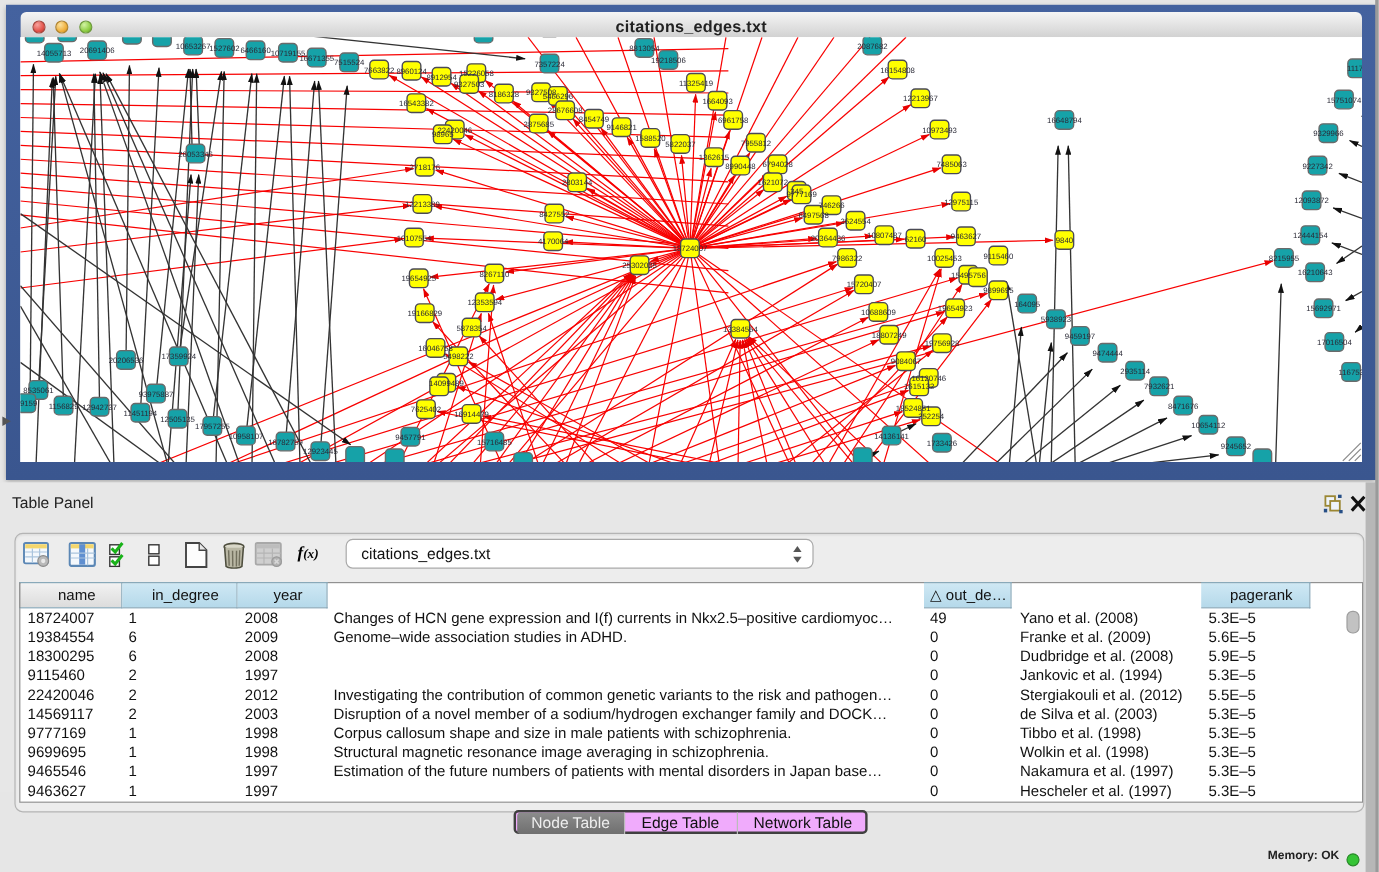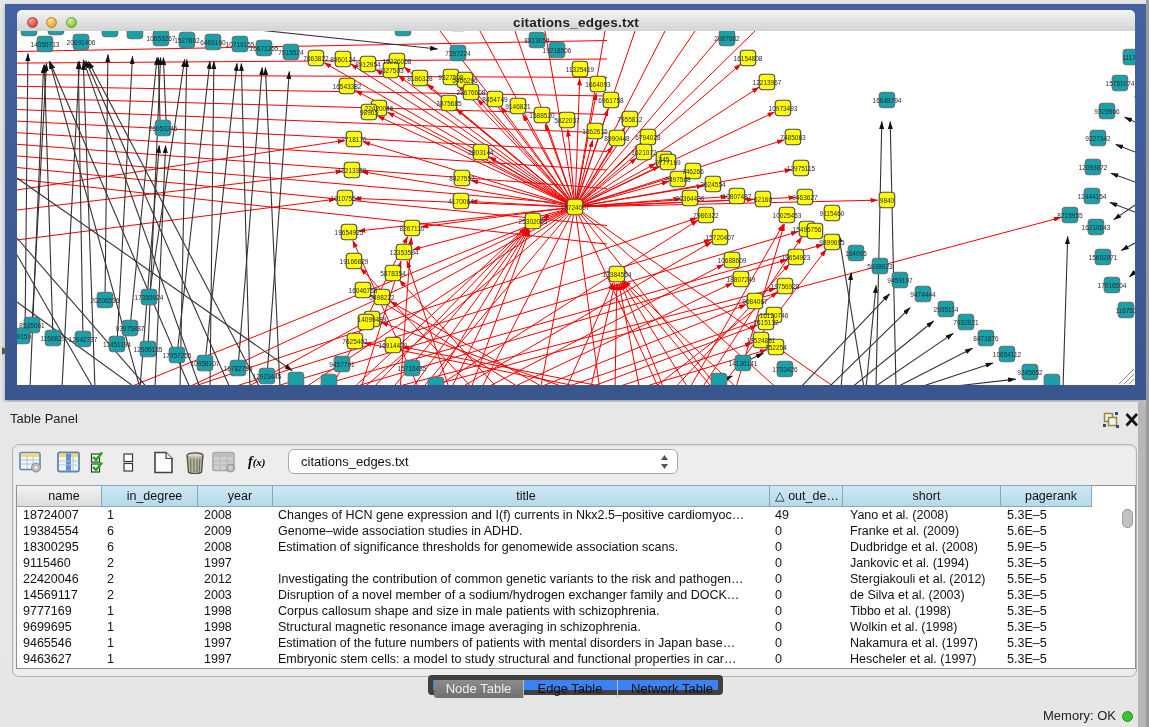--- a/index.html
+++ b/index.html
@@ -18,24 +18,24 @@
 #paneltitle { position:absolute; left:10px; top:9px; font-size:13px; color:#222; }
 #panelbox { position:absolute; left:12px; top:42px; width:1125px; height:233px; background:#ededed;
   border:1px solid #b4b4b4; border-radius:7px; box-shadow:inset 0 1px 2px rgba(0,0,0,0.08); }
 #dropdown { position:absolute; left:288px; top:47px; width:390px; height:25px; background:#fff;
   border:1px solid #a9a9a9; border-radius:6px; font-size:13px; color:#111; line-height:23px; padding-left:12px; }
 #tablearea { position:absolute; left:16px; top:83px; width:1120px; height:184px; background:#fff; border:1px solid #919191; }
 .hcell { position:absolute; top:83px; height:22px; background:linear-gradient(#cfe8f4,#b5d9ea);
   border:1px solid #89a9b9; border-left:none; font-size:12.5px; color:#111; text-align:center; line-height:21px; padding-left:10px; white-space:nowrap; overflow:hidden; }
 .trow { position:absolute; left:0; top:0; width:1120px; height:16px; font-size:12.5px; color:#111; }
 .trow span { position:absolute; top:0; line-height:16px; white-space:nowrap; }
-#tabs { position:absolute; left:428px; top:273px; width:295px; height:20px; background:#3b82f6;
-  border:5px solid #404040; border-radius:4px; font-size:13px; }
+#tabs { position:absolute; left:428px; top:273px; width:295px; height:20px; background:#f0abfc;
+  border:2px solid #404040; border-radius:4px; font-size:13px; }
 .tab { position:absolute; top:0; height:18px; line-height:18px; text-align:center; color:#111; }
-#memory { position:absolute; right:33px; top:708px; font-size:13px; color:#222; }
+#memory { position:absolute; right:33px; top:708px; font-size:10px; color:#222;font-weight:bold; }
 .icon { position:absolute; top:49px;text-align:center; }
 #rightstrip { position:absolute; right:0; top:0; width:3px; height:727px; background:#9a9a9a; }
 #rightstrip2 { position:absolute; right:3px; top:402px; width:8px; height:325px; background:#b7b7b7; }
 </style></head>
 <body>
 <div id="stage">
 <div id="win">
   <div id="titlebar">
     <div class="tl" style="left:10px;background:radial-gradient(circle at 35% 30%,#f7a29d,#e3544b 60%,#b73229);border:1px solid #a8473f"></div>
     <div class="tl" style="left:29px;background:radial-gradient(circle at 35% 30%,#fbe2a0,#f0b13f 60%,#c98a22);border:1px solid #b08430"></div>
@@ -602,23 +602,21 @@
   <div id="dropdown">citations_edges.txt
     <svg style="position:absolute;right:8px;top:5px" width="9" height="14" viewBox="0 0 9 14">
           <path d="M4.5 0 L8 5 L1 5 z" fill="#555"></path>
           <path d="M4.5 14 L8 9 L1 9 z" fill="#555"></path>
         </svg>
   </div>
   <div id="tablearea"></div>
   <div class="hcell" style="left:16px;width:86px;background:linear-gradient(#f2f2f2,#dcdcdc);border-left:1px solid #919191">name</div>
   <div class="hcell" style="left:102px;width:96px">in_degree</div>
   <div class="hcell" style="left:198px;width:75px">year</div>
-  <div class="hcell" style="left:273px;width:497px">title</div>
   <div class="hcell" style="left:770px;width:73px;padding-left:2px">△ out_de…</div>
-  <div class="hcell" style="left:843px;width:158px">short</div>
   <div class="hcell" style="left:1001px;width:91px">pagerank</div>
   <div style="position:absolute;left:16px;top:105px;width:1119px;height:161px;overflow:hidden">
 <div class="trow" style="top:0px">
 <span style="left:7px">18724007</span>
           <span style="left:91px">1</span>
           <span style="left:188px">2008</span>
 <span style="left:262px">Changes of HCN gene expression and I(f) currents in Nkx2.5–positive cardiomyoc…</span>
           <span style="left:759px">49</span>
           <span style="left:834px">Yano et al. (2008)</span>
 <span style="left:991px">5.3E–5</span>
@@ -629,21 +627,20 @@
           <span style="left:188px">2009</span>
 <span style="left:262px">Genome–wide association studies in ADHD.</span>
           <span style="left:759px">0</span>
           <span style="left:834px">Franke et al. (2009)</span>
 <span style="left:991px">5.6E–5</span>
         </div>
 <div class="trow" style="top:32px">
 <span style="left:7px">18300295</span>
           <span style="left:91px">6</span>
           <span style="left:188px">2008</span>
-<span style="left:262px">Estimation of significance thresholds for genomewide association scans.</span>
           <span style="left:759px">0</span>
           <span style="left:834px">Dudbridge et al. (2008)</span>
 <span style="left:991px">5.9E–5</span>
         </div>
 <div class="trow" style="top:48px">
 <span style="left:7px">9115460</span>
           <span style="left:91px">2</span>
           <span style="left:188px">1997</span>
           <span style="left:759px">0</span>
           <span style="left:834px">Jankovic et al. (1994)</span>
@@ -691,21 +688,20 @@
           <span style="left:188px">1997</span>
 <span style="left:262px">Estimation of the future numbers of patients with mental disorders in Japan base…</span>
           <span style="left:759px">0</span>
           <span style="left:834px">Nakamura et al. (1997)</span>
 <span style="left:991px">5.3E–5</span>
         </div>
 <div class="trow" style="top:144px">
 <span style="left:7px">9463627</span>
           <span style="left:91px">1</span>
           <span style="left:188px">1997</span>
-<span style="left:262px">Embryonic stem cells: a model to study structural and functional properties in car…</span>
           <span style="left:759px">0</span>
           <span style="left:834px">Hescheler et al. (1997)</span>
 <span style="left:991px">5.3E–5</span>
         </div>
   </div>
   <div style="position:absolute;left:1122px;top:107px;width:11px;height:19px;border-radius:5px;background:#c2c2c2;border:1px solid #9e9e9e"></div>
   <div id="tabs">
     <div class="tab" style="left:1px;width:89px;background:linear-gradient(#8c8c8c,#6f6f6f);color:#eee;border-radius:3px 0 0 3px">Node Table</div>
     <div class="tab" style="left:90px;width:93px;border-left:1px solid #bbb">Edge Table</div>
     <div class="tab" style="left:184px;width:109px;border-left:1px solid #bbb">Network Table</div>

